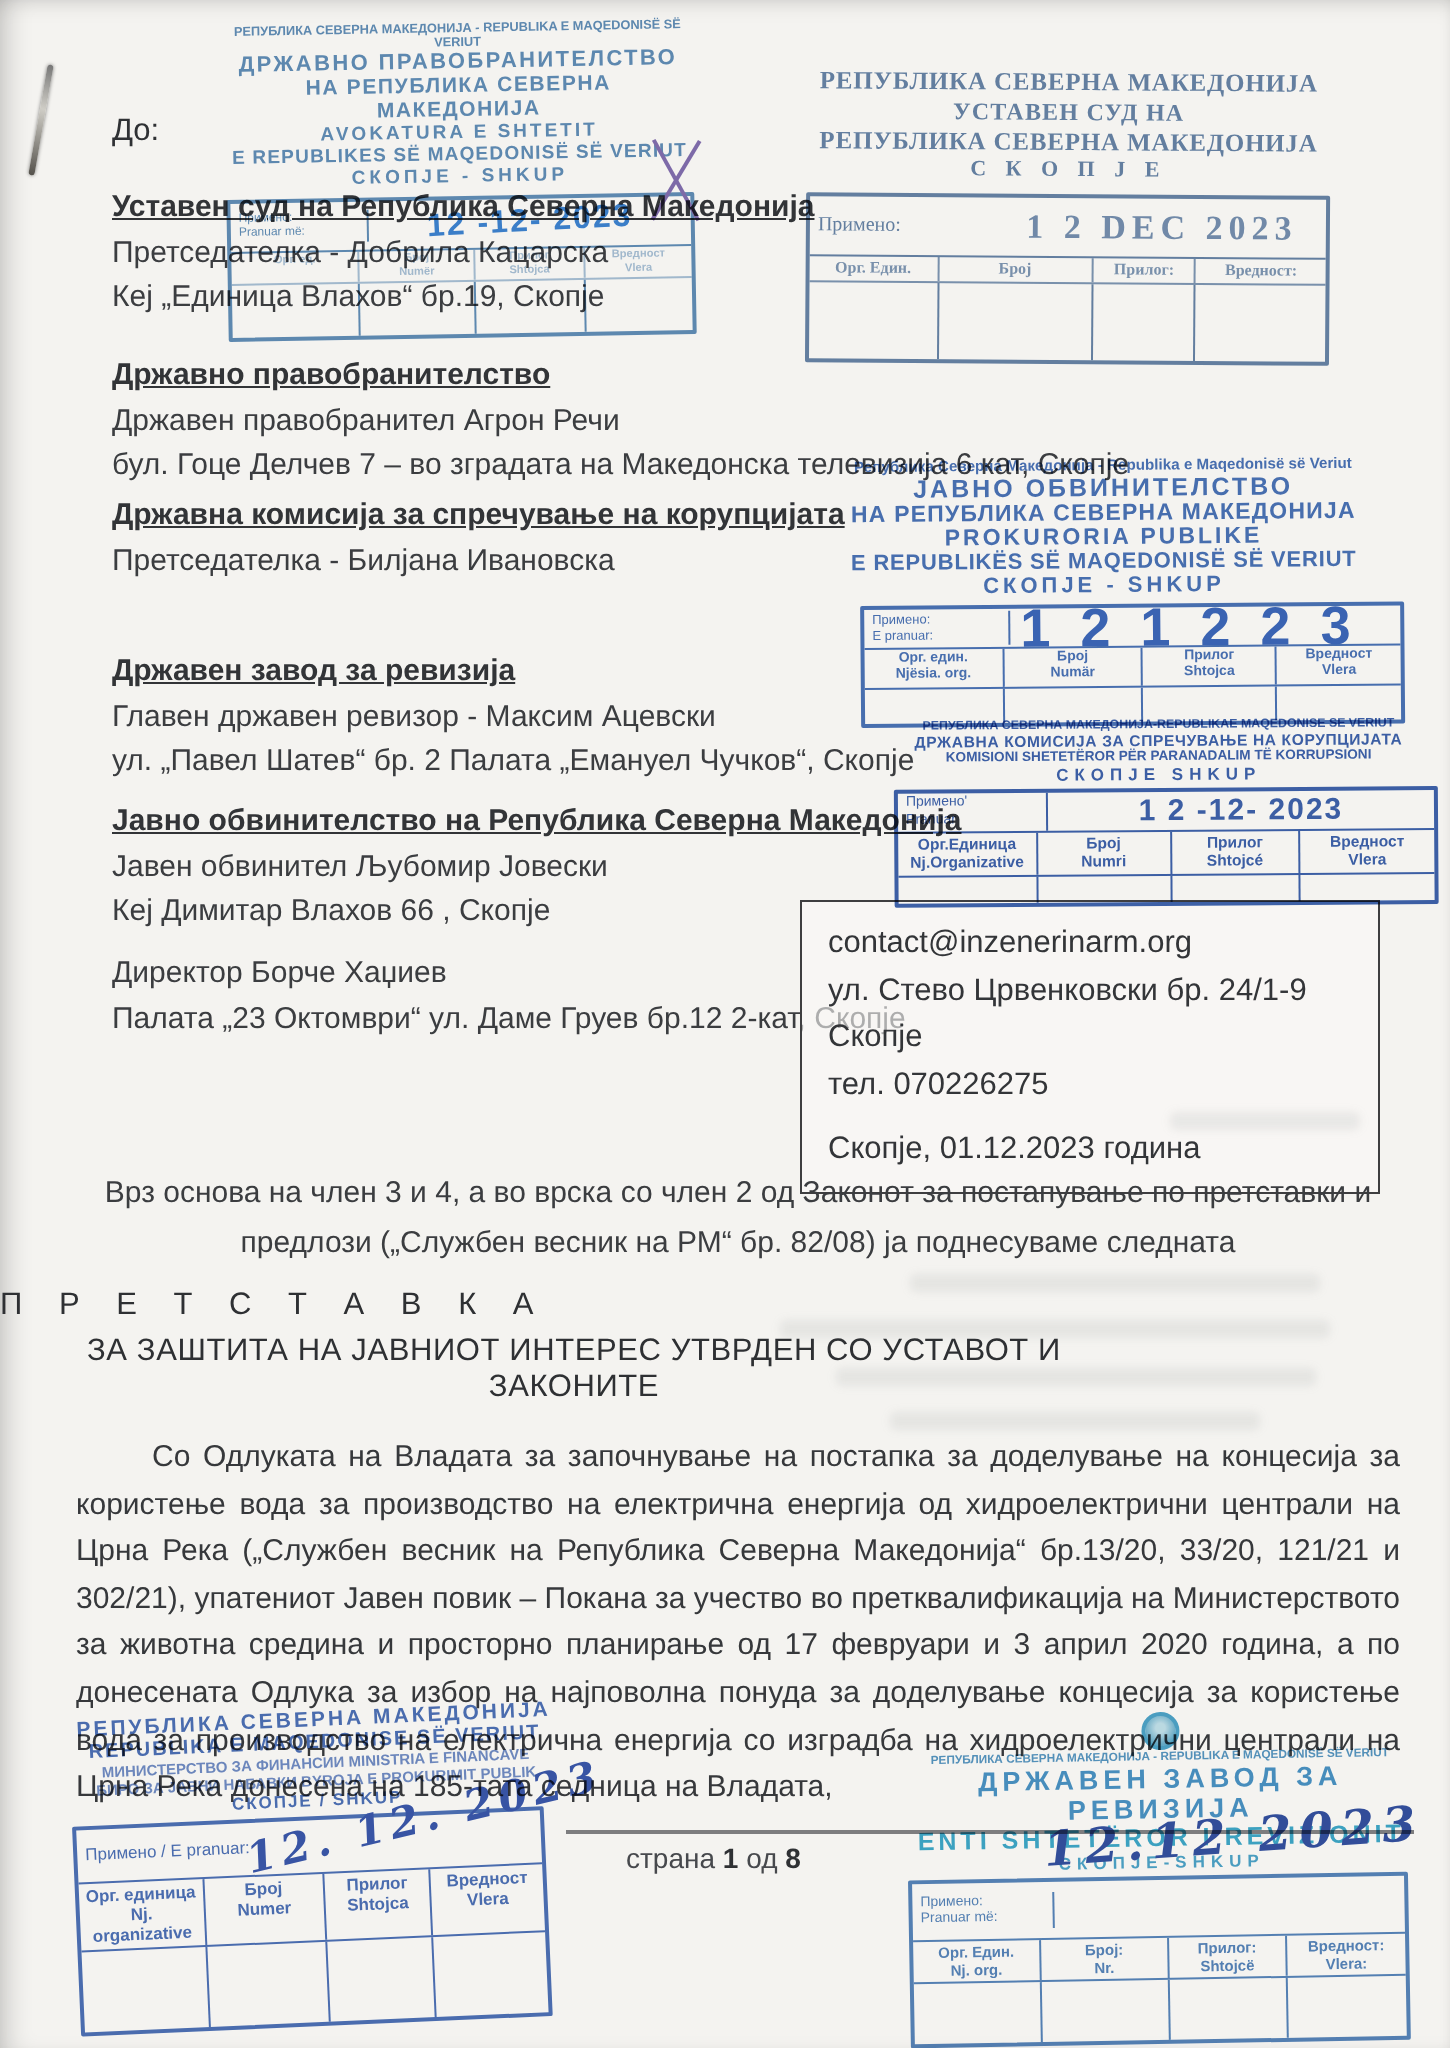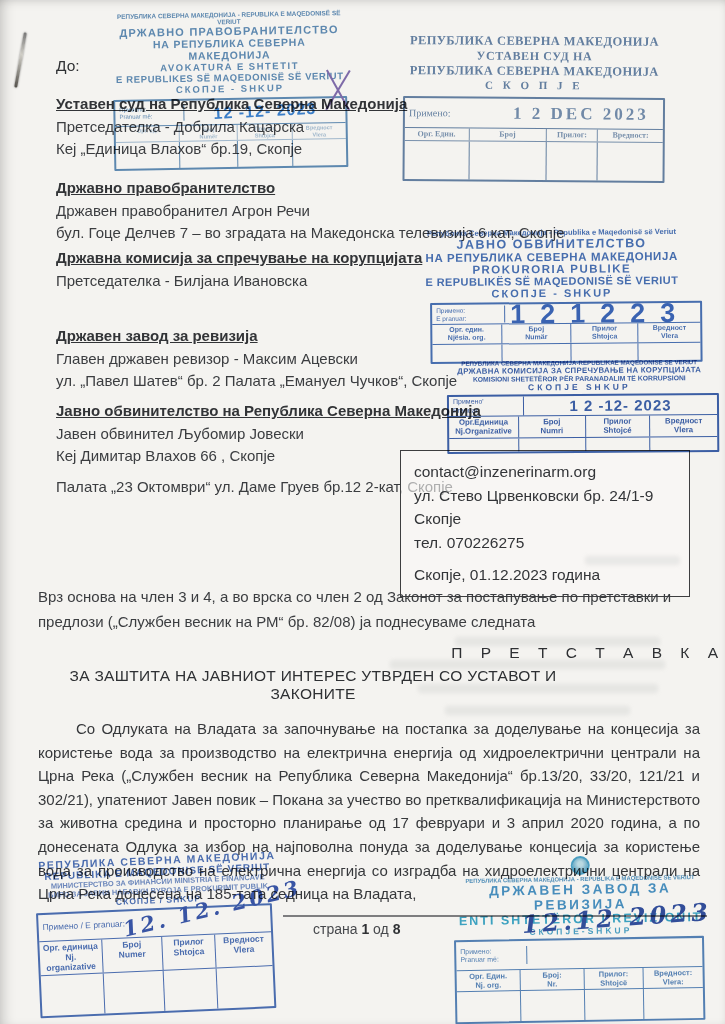--- a/index.html
+++ b/index.html
@@ -12,23 +12,23 @@
   .abs{position:absolute;}
   .pre{white-space:pre-line;}
 
   
   .staple{position:absolute;left:19px;top:32px;width:3px;height:56px;background:linear-gradient(180deg,#777,#cfcdc6 40%,#55524c);transform:rotate(10deg);border-radius:2px;box-shadow:0 0 2px rgba(0,0,0,.5);}
 
   
   .to-label{left:56px;top:57px;font-size:15.5px;color:#2f3134;}
   .addr{left:56px;width:620px;font-size:15px;line-height:22.5px;color:#3b3d40;}
   .addr .hd{font-weight:bold;text-decoration:underline;color:#323437;}
-  .intro{left:38px;top:585px;width:662px;font-size:15px;line-height:24.5px;color:#3b3d40;}
-  .title1{left:0;top:644px;width:725px;text-align:right;font-size:15.5px;letter-spacing:7px;color:#2e3033;}
-  .title2{left:0;top:667px;width:574px;text-align:center;font-size:15.5px;letter-spacing:.3px;color:#2e3033;padding-left:26px;}
+  .intro{left:38px;top:585px;width:662px;font-size:15px;line-height:24.5px;color:#3b3d40;text-align:center;}
+  .title1{left:0;top:644px;width:725px;text-align:left;font-size:15.5px;letter-spacing:7px;color:#2e3033;}
+  .title2{left:0;top:667px;width:574px;text-align:center;font-size:15.5px;letter-spacing:.3px;color:#2e3033;}
   .body-par{left:38px;top:717px;width:662px;font-size:15px;line-height:23.6px;text-align:justify;text-indent:38px;color:#36383b;}
   .footer-line{left:283px;top:915px;width:424px;height:2px;background:#55555a;opacity:.75;}
   .footer-text{left:313px;top:921px;font-size:14px;color:#47494d;}
   .footer-text b{font-weight:bold;color:#2f3134;}
 
   
   .contact{left:400px;top:450px;width:262px;border:1.6px solid #3e3e40;background:rgba(250,249,246,.6);
     padding:9px 13px;font-size:15.5px;line-height:23.5px;color:#333538;}
   .contact .gap{height:9px;}
 
@@ -168,20 +168,21 @@
     <div class="hd">Државен завод за ревизија</div>
     <div>Главен државен ревизор - Максим Ацевски</div>
     <div>ул. „Павел Шатев“ бр. 2 Палата „Емануел Чучков“, Скопје</div>
   </div>
   <div class="abs addr" style="top:400px;">
     <div class="hd">Јавно обвинителство на Република Северна Македонија</div>
     <div>Јавен обвинител Љубомир Јовески</div>
     <div>Кеј Димитар Влахов 66 , Скопје</div>
   </div>
   <div class="abs addr" style="top:476px;">
+    <div>Директор Борче Хаџиев</div>
     <div>Палата „23 Октомври“ ул. Даме Груев бр.12 2-кат, Скопје</div>
   </div>
 
   <div class="abs contact">
     <div>contact@inzenerinarm.org</div>
     <div>ул. Стево Црвенковски бр. 24/1-9 Скопје</div>
     <div>тел. 070226275</div>
     <div class="gap"></div>
     <div>Скопје, 01.12.2023 година</div>
   </div>

